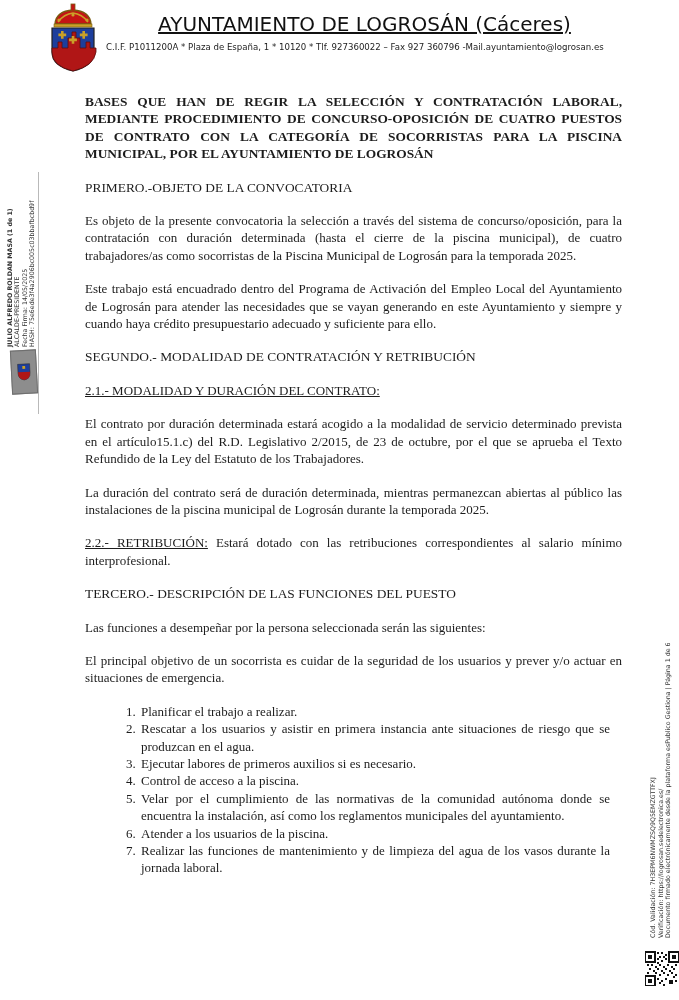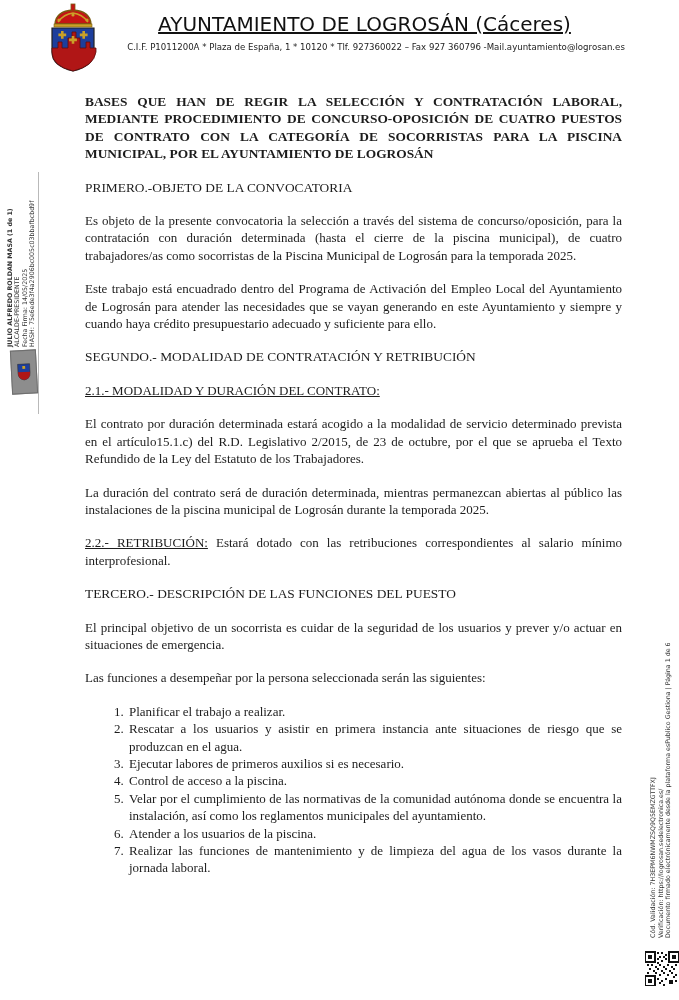--- a/index.html
+++ b/index.html
@@ -12,33 +12,32 @@
   .coat{position:absolute;left:42px;top:2px;width:62px;height:70px;}
   .hdr-title{
     position:absolute;left:112px;top:12px;width:505px;text-align:center;
     font-family:"DejaVu Sans", sans-serif;font-size:20px;color:#111;
     text-decoration:underline;white-space:nowrap;letter-spacing:0px;
   }
   .hdr-sub{
     position:absolute;left:106px;top:42px;width:540px;
     font-family:"DejaVu Sans", sans-serif;font-size:8.6px;color:#222;
     white-space:nowrap;
-    text-align:center;
   }
   
   .content{
     position:absolute;left:85px;top:93px;width:537px;
     font-size:13px;line-height:17.4px;text-align:justify;
   }
   .content p{margin:0 0 16px 0;}
   .doc-title{font-weight:bold;font-size:13.4px;}
   .hd{font-weight:normal;font-size:13.4px;}
   .sub-hd{margin-top:12px !important;}
   .u{text-decoration:underline;}
-  ol.functions{margin:0;padding:0 0 0 42px;}
+  ol.functions{margin:12px;padding:0 0 0 42px;}
   ol.functions li{margin:0;padding-left:2px;line-height:17.4px;}
   
   .left-rail{position:absolute;left:0;top:0;width:45px;height:1000px;}
   .left-box-line{position:absolute;left:38px;top:172px;width:1px;height:242px;background:#b9b9b9;}
   .left-text{
     position:absolute;left:6px;top:347px;width:163px;
     transform:rotate(-90deg);transform-origin:0 0;
     font-family:"DejaVu Sans", sans-serif;font-size:6.3px;line-height:7.4px;color:#333;
     white-space:nowrap;
   }
@@ -116,23 +115,23 @@
   <p class="sub-hd"><span class="u">2.1.- MODALIDAD Y DURACIÓN DEL CONTRATO:</span></p>
 
   <p>El contrato por duración determinada estará acogido a la modalidad de servicio determinado prevista en el artículo15.1.c) del R.D. Legislativo 2/2015, de 23 de octubre, por el que se aprueba el Texto Refundido de la Ley del Estatuto de los Trabajadores.</p>
 
   <p>La duración del contrato será de duración determinada, mientras permanezcan abiertas al público las instalaciones de la piscina municipal de Logrosán durante la temporada 2025.</p>
 
   <p><span class="u">2.2.- RETRIBUCIÓN:</span> <span>Estará dotado con las retribuciones correspondientes al salario mínimo interprofesional.</span></p>
 
   <p class="hd">TERCERO.- DESCRIPCIÓN DE LAS FUNCIONES DEL PUESTO</p>
 
+  <p>Las funciones a desempeñar por la persona seleccionada serán las siguientes:</p>
+
   <p>El principal objetivo de un socorrista es cuidar de la seguridad de los usuarios y prever y/o actuar en situaciones de emergencia.</p>
-
-  <p>Las funciones a desempeñar por la persona seleccionada serán las siguientes:</p>
 
   <ol class="functions">
     <li>Planificar el trabajo a realizar.</li>
     <li>Rescatar a los usuarios y asistir en primera instancia ante situaciones de riesgo que se produzcan en el agua.</li>
     <li>Ejecutar labores de primeros auxilios si es necesario.</li>
     <li>Control de acceso a la piscina.</li>
     <li>Velar por el cumplimiento de las normativas de la comunidad autónoma donde se encuentra la instalación, así como los reglamentos municipales del ayuntamiento.</li>
     <li>Atender a los usuarios de la piscina.</li>
     <li>Realizar las funciones de mantenimiento y de limpieza del agua de los vasos durante la jornada laboral.</li>
   </ol>

